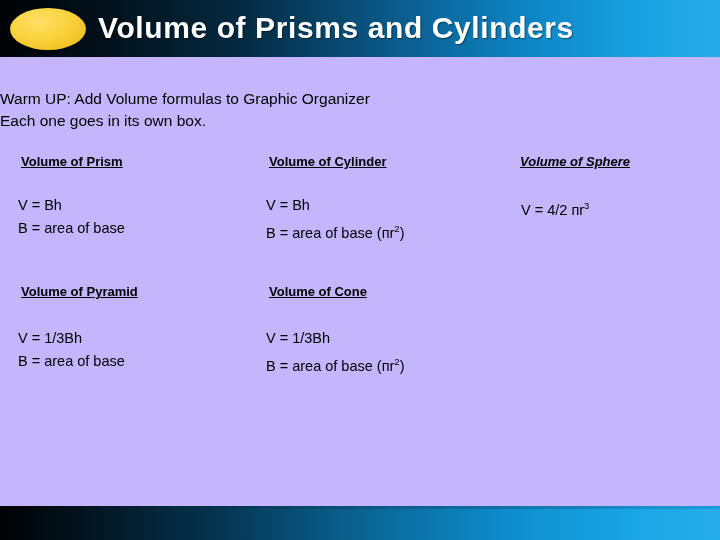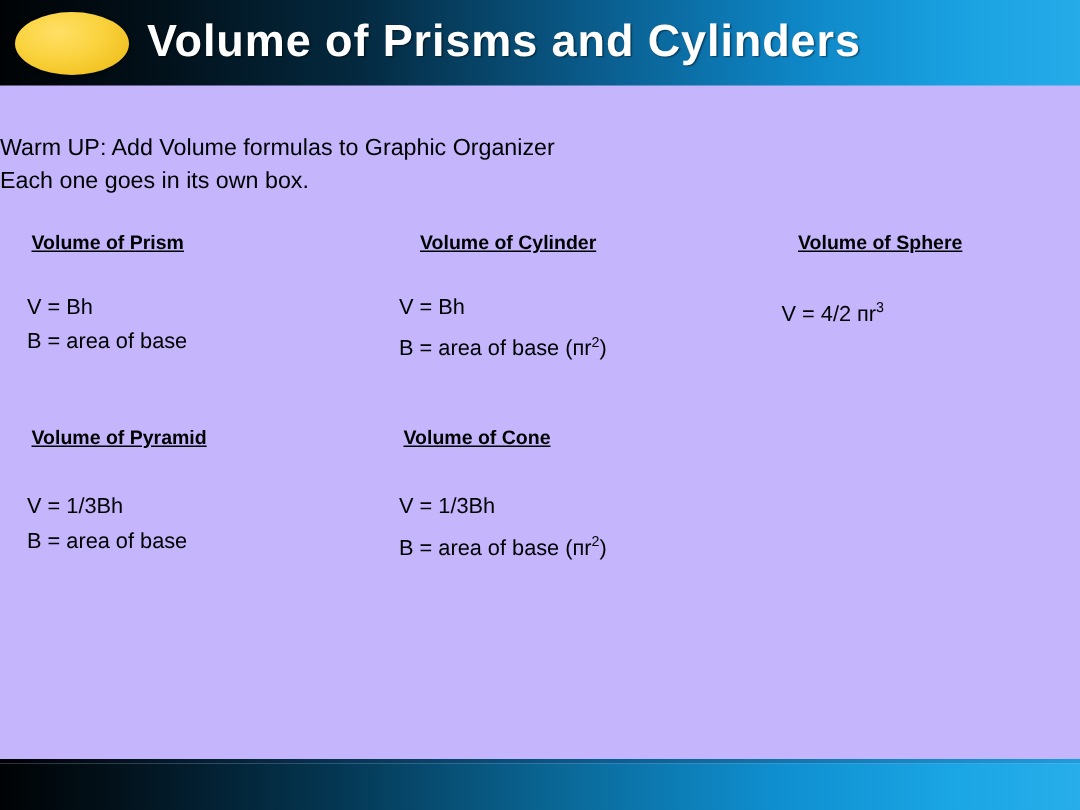--- a/index.html
+++ b/index.html
@@ -86,22 +86,22 @@
     font-size: 14.5px;
     color: #000000;
     line-height: 23px;
     white-space: nowrap;
   }
   .formula .fl { display: block; }
   .sup { font-size: 9.5px; vertical-align: super; }
 
   
   #head-prism    { left: 21px;  top: 154px; }
-  #head-cylinder { left: 280px; top: 154px; }
-  #head-sphere   { left: 532px; top: 154px; }
+  #head-cylinder { left: 269px; top: 154px; }
+  #head-sphere   { left: 520px; top: 154px; font-style: italic; }
   #formula-prism    { left: 18px;  top: 194px; }
   #formula-cylinder { left: 266px; top: 194px; }
   #formula-sphere   { left: 521px; top: 194px; }
 
   
   #head-pyramid { left: 21px;  top: 284px; }
   #head-cone    { left: 269px; top: 284px; text-align: center; }
   #formula-pyramid { left: 18px;  top: 327px; }
   #formula-cone    { left: 266px; top: 327px; }
 

